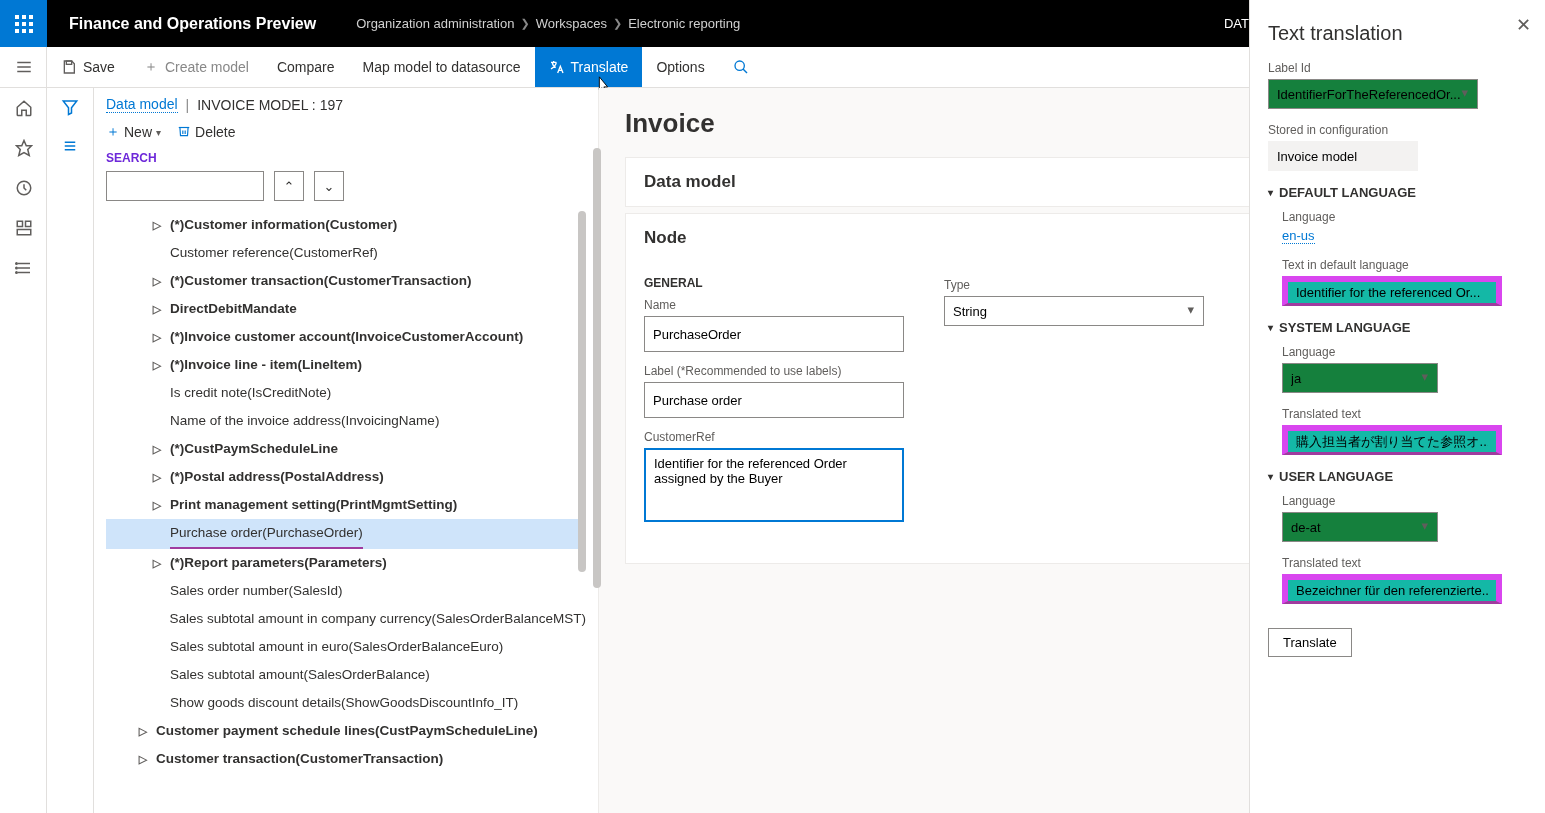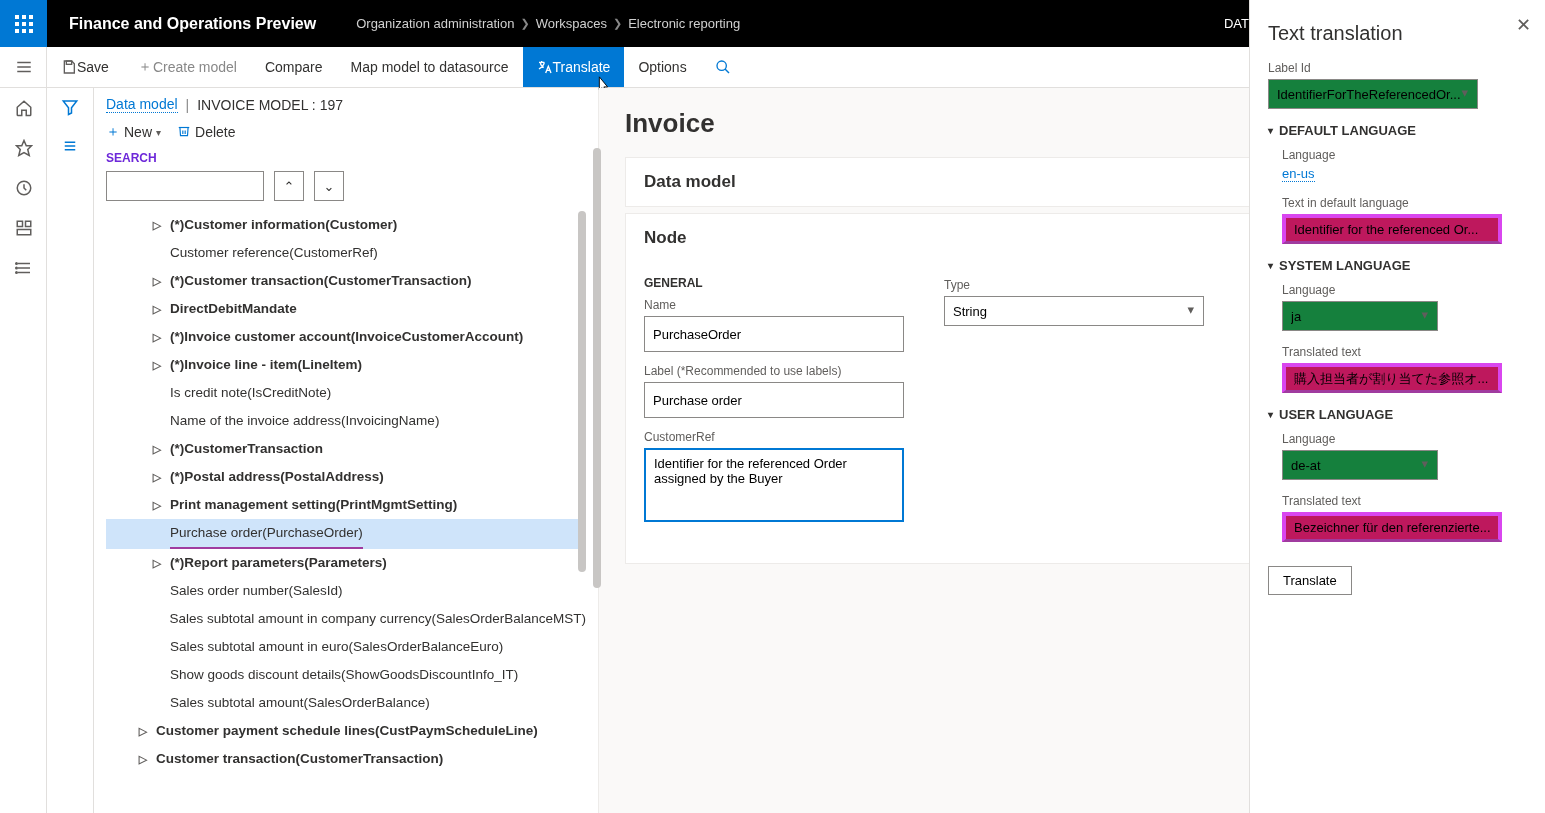--- a/index.html
+++ b/index.html
@@ -12,21 +12,21 @@
 .app-title { font-size: 16px; font-weight: 600; margin-left: 22px; margin-right: 40px; }
 .breadcrumbs { display: flex; align-items: center; gap: 6px; color: #d0d0d0; font-size: 13px; }
 .breadcrumbs .crumb { color: #d0d0d0; }
 .breadcrumbs .chev { color: #888; font-size: 11px; }
 .topbar-right { margin-left: auto; display: flex; align-items: center; gap: 2px; padding-right: 10px; }
 .top-icon { width: 44px; height: 47px; display: flex; align-items: center; justify-content: center; color: #fff; }
 .avatar { width: 32px; height: 32px; border-radius: 50%; background: radial-gradient(circle at 30% 30%, #d4a574, #9b7855); margin: 0 6px; }
 .nav-rail { width: 47px; border-right: 1px solid #e1dfdd; background: #fff; display: flex; flex-direction: column; }
 .rail-btn { width: 47px; height: 40px; display: flex; align-items: center; justify-content: center; color: #605e5c; }
 .cmdbar { flex: 1; display: flex; align-items: stretch; background: #fff; }
-.cmd-item { display: flex; align-items: center; padding: 0 14px; color: #323130; font-size: 14px; }
+.cmd-item { display: flex; align-items: center; padding: 0 14px; color: #323130; gap: 6px; font-size: 14px; }
 .cmd-item.active { background: #0078d4; color: #fff; }
 .cmd-item.ghost { color: #323130; }
 .cmd-item.disabled { color: #888; }
 .cmd-icon { width: 16px; height: 16px; display: inline-flex; align-items: center; justify-content: center; }
 .cmdbar-right { margin-left: auto; display: flex; align-items: center; gap: 2px; padding-right: 8px; }
 .cmdbar-right .icon-btn { width: 36px; height: 40px; display: flex; align-items: center; justify-content: center; color: #605e5c; position: relative; }
 .badge { position: absolute; top: 6px; right: 2px; background: #0078d4; color: #fff; font-size: 10px; border-radius: 8px; padding: 0 5px; }
 
 
 .main { display: flex; height: calc(813px - 47px - 40px); }
@@ -77,21 +77,21 @@
 .detail-scroll-handle { position:absolute; left:-6px; top:60px; width:8px; height:440px; background:#c8c6c4; border-radius:4px; }
 
 
 .trans-panel { width: 296px; border-left:1px solid #e1dfdd; background:#fff; padding: 14px 18px 14px 18px; position:absolute; right:0; top:0; height:813px; overflow-y:auto; }
 .trans-close { position:absolute; right:14px; top:14px; font-size:18px; color:#605e5c; }
 .trans-title { font-size:20px; font-weight:400; margin-bottom:16px; margin-top:8px; }
 .trans-sub { font-size:17px; font-weight:400; margin-bottom:14px; line-height:1.3; }
 .trans-group { margin-bottom:14px; }
 .trans-label { font-size:12px; color:#605e5c; margin-bottom:4px; display:block; }
 .trans-select { width:210px; height:30px; border:1px solid #8a8886; padding:0 8px; font-size:13px; background:#15803d; appearance:none; }
-.trans-input { width:220px; height:30px; border:4px solid #d946ef; padding:0 8px; font-size:13px; background:#be185d; }
+.trans-input { width:220px; height:30px; border:6px solid #d946ef; padding:0 8px; font-size:13px; background:#14b8a6; }
 .trans-input.bg { background:#f3f2f1; border:1px solid #f3f2f1; }
 .trans-input.underline { border-bottom: 3px solid #a03b9f; width:220px; }
 .link-text { color:#0078d4; font-size:13px; border-bottom:1px dotted #0078d4; display:inline-block; }
 .trans-heading { font-size:13px; font-weight:600; display:flex; align-items:center; gap:6px; margin:14px 0 10px 0; }
 .trans-heading::before { content:"▾"; font-size:10px; }
 .trans-button { padding:6px 14px; border:1px solid #8a8886; background:#fff; font-size:13px; margin-top:10px; }
 
 .cursor-hand { position:absolute; left:545px; top:28px; pointer-events:none; }
 .cursor-hand svg { width:22px; height:22px; }
 
@@ -363,21 +363,21 @@
             <div class="tree-row indent-1">
               <span class="tw"></span>
               <span class="row-text">Is credit note(IsCreditNote)</span>
             </div>
             <div class="tree-row indent-1">
               <span class="tw"></span>
               <span class="row-text">Name of the invoice address(InvoicingName)</span>
             </div>
             <div class="tree-row bold indent-1">
               <span class="tw">▷</span>
-              <span class="row-text">(*)CustomerTransaction</span>
+              <span class="row-text">(*)CustPaymScheduleLine</span>
             </div>
             <div class="tree-row bold indent-1">
               <span class="tw">▷</span>
               <span class="row-text">(*)Postal address(PostalAddress)</span>
             </div>
             <div class="tree-row bold indent-1">
               <span class="tw">▷</span>
               <span class="row-text">Print management setting(PrintMgmtSetting)</span>
             </div>
             <div class="tree-row selected indent-1">
@@ -395,25 +395,25 @@
             <div class="tree-row indent-1">
               <span class="tw"></span>
               <span class="row-text">Sales subtotal amount in company currency(SalesOrderBalanceMST)</span>
             </div>
             <div class="tree-row indent-1">
               <span class="tw"></span>
               <span class="row-text">Sales subtotal amount in euro(SalesOrderBalanceEuro)</span>
             </div>
             <div class="tree-row indent-1">
               <span class="tw"></span>
+              <span class="row-text">Sales subtotal amount(SalesOrderBalance)</span>
+            </div>
+            <div class="tree-row indent-1">
+              <span class="tw"></span>
               <span class="row-text">Show goods discount details(ShowGoodsDiscountInfo_IT)</span>
-            </div>
-            <div class="tree-row indent-1">
-              <span class="tw"></span>
-              <span class="row-text">Sales subtotal amount(SalesOrderBalance)</span>
             </div>
             <div class="tree-row bold indent-0">
               <span class="tw">▷</span>
               <span class="row-text">Customer payment schedule lines(CustPaymScheduleLine)</span>
             </div>
             <div class="tree-row bold indent-0">
               <span class="tw">▷</span>
               <span class="row-text">Customer transaction(CustomerTransaction)</span>
             </div>
           </div>
@@ -470,20 +470,24 @@
 <div class="trans-panel">
   <div class="trans-close">✕</div>
   <div class="trans-title">Text translation</div>
 
   <div class="trans-group">
     <label class="trans-label">Label Id</label>
     <div class="select-wrap" style="width:210px;">
       <select class="trans-select"><option>IdentifierForTheReferencedOr...</option></select>
     </div>
   </div>
+  <div class="trans-group">
+    <label class="trans-label">Stored in configuration</label>
+    <input class="trans-input bg" readonly="" style="width: 150px;" value="Invoice model">
+  </div>
 
   <div class="trans-heading">
       <span>DEFAULT LANGUAGE</span>
     </div>
   <div class="trans-group" style="padding-left:14px;">
     <label class="trans-label">Language</label>
     <span class="link-text">en-us</span>
   </div>
   <div class="trans-group" style="padding-left:14px;">
     <label class="trans-label">Text in default language</label>

